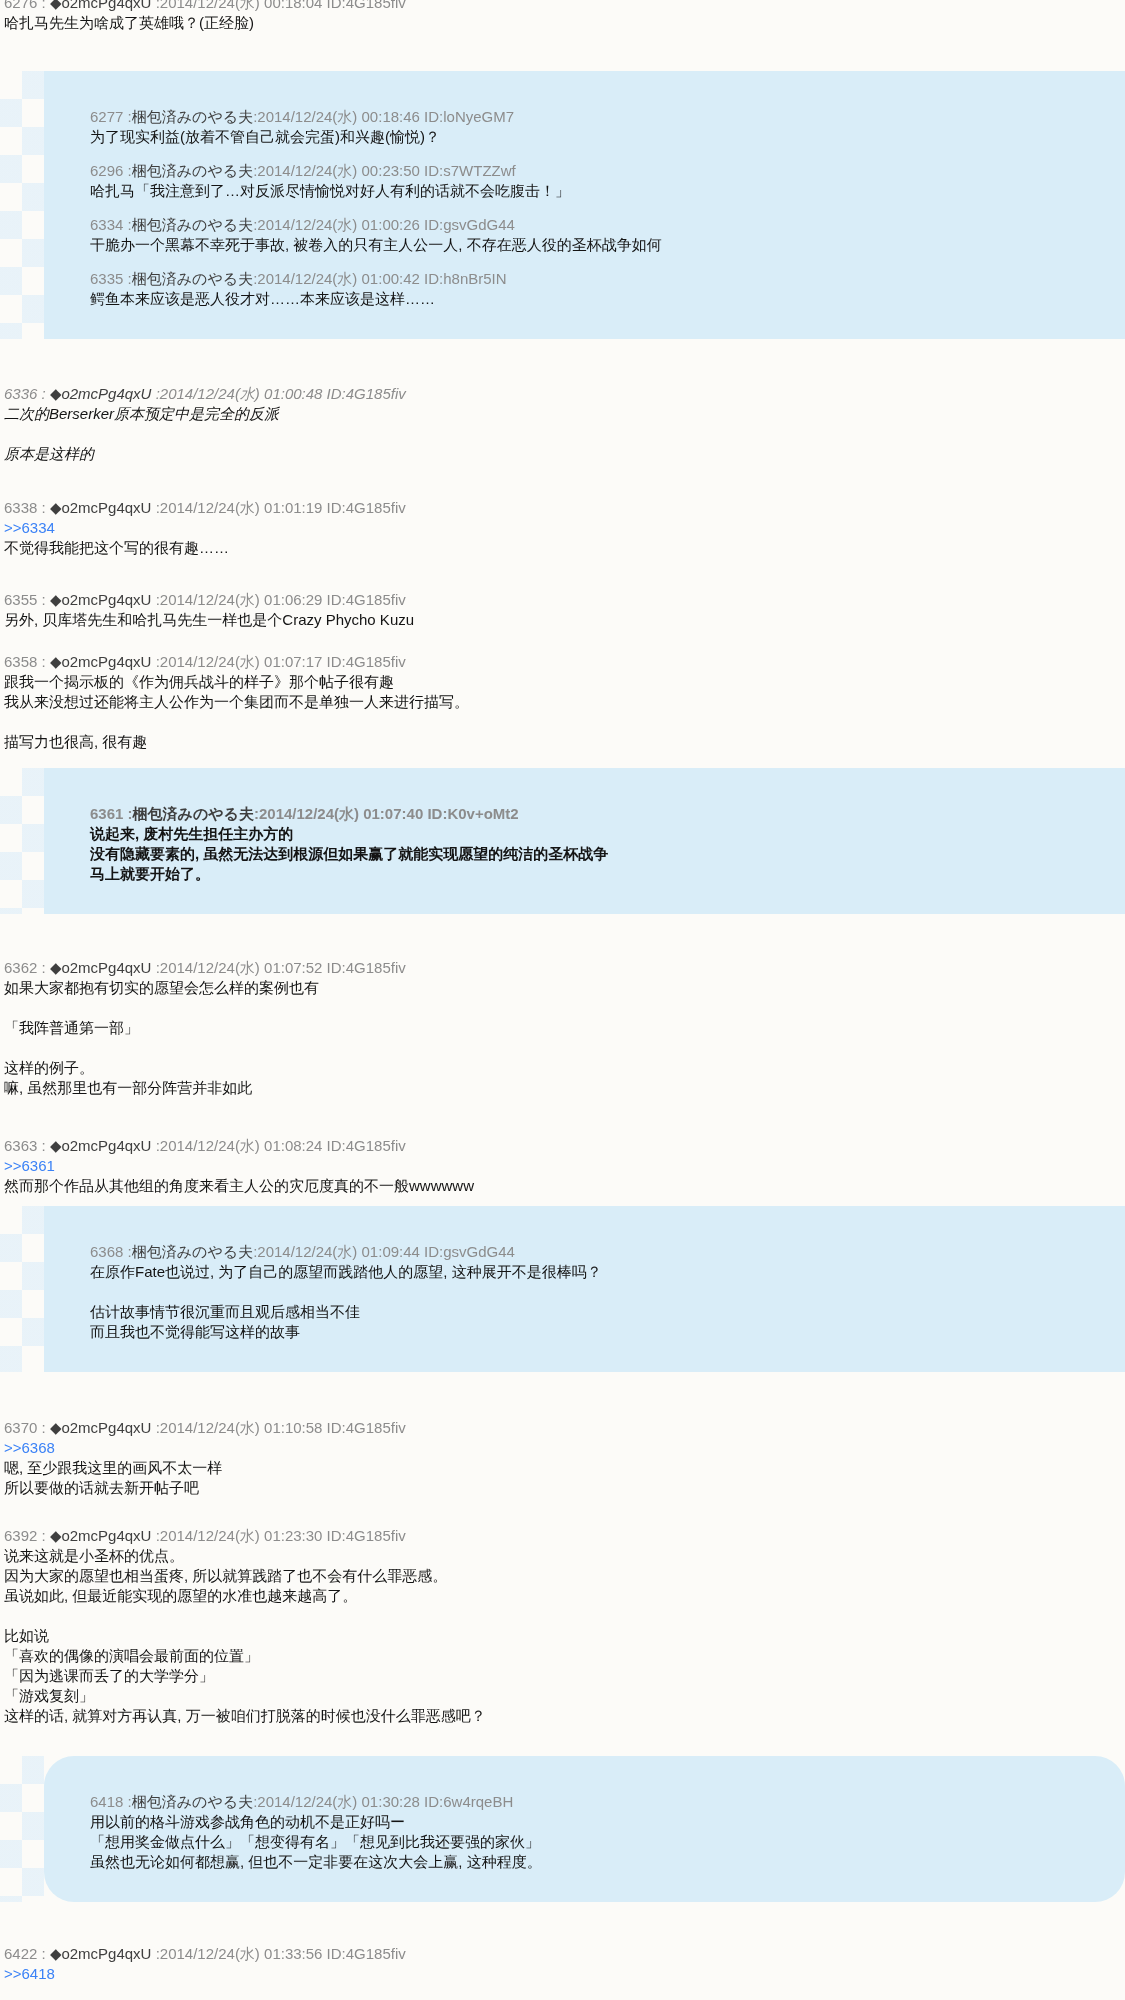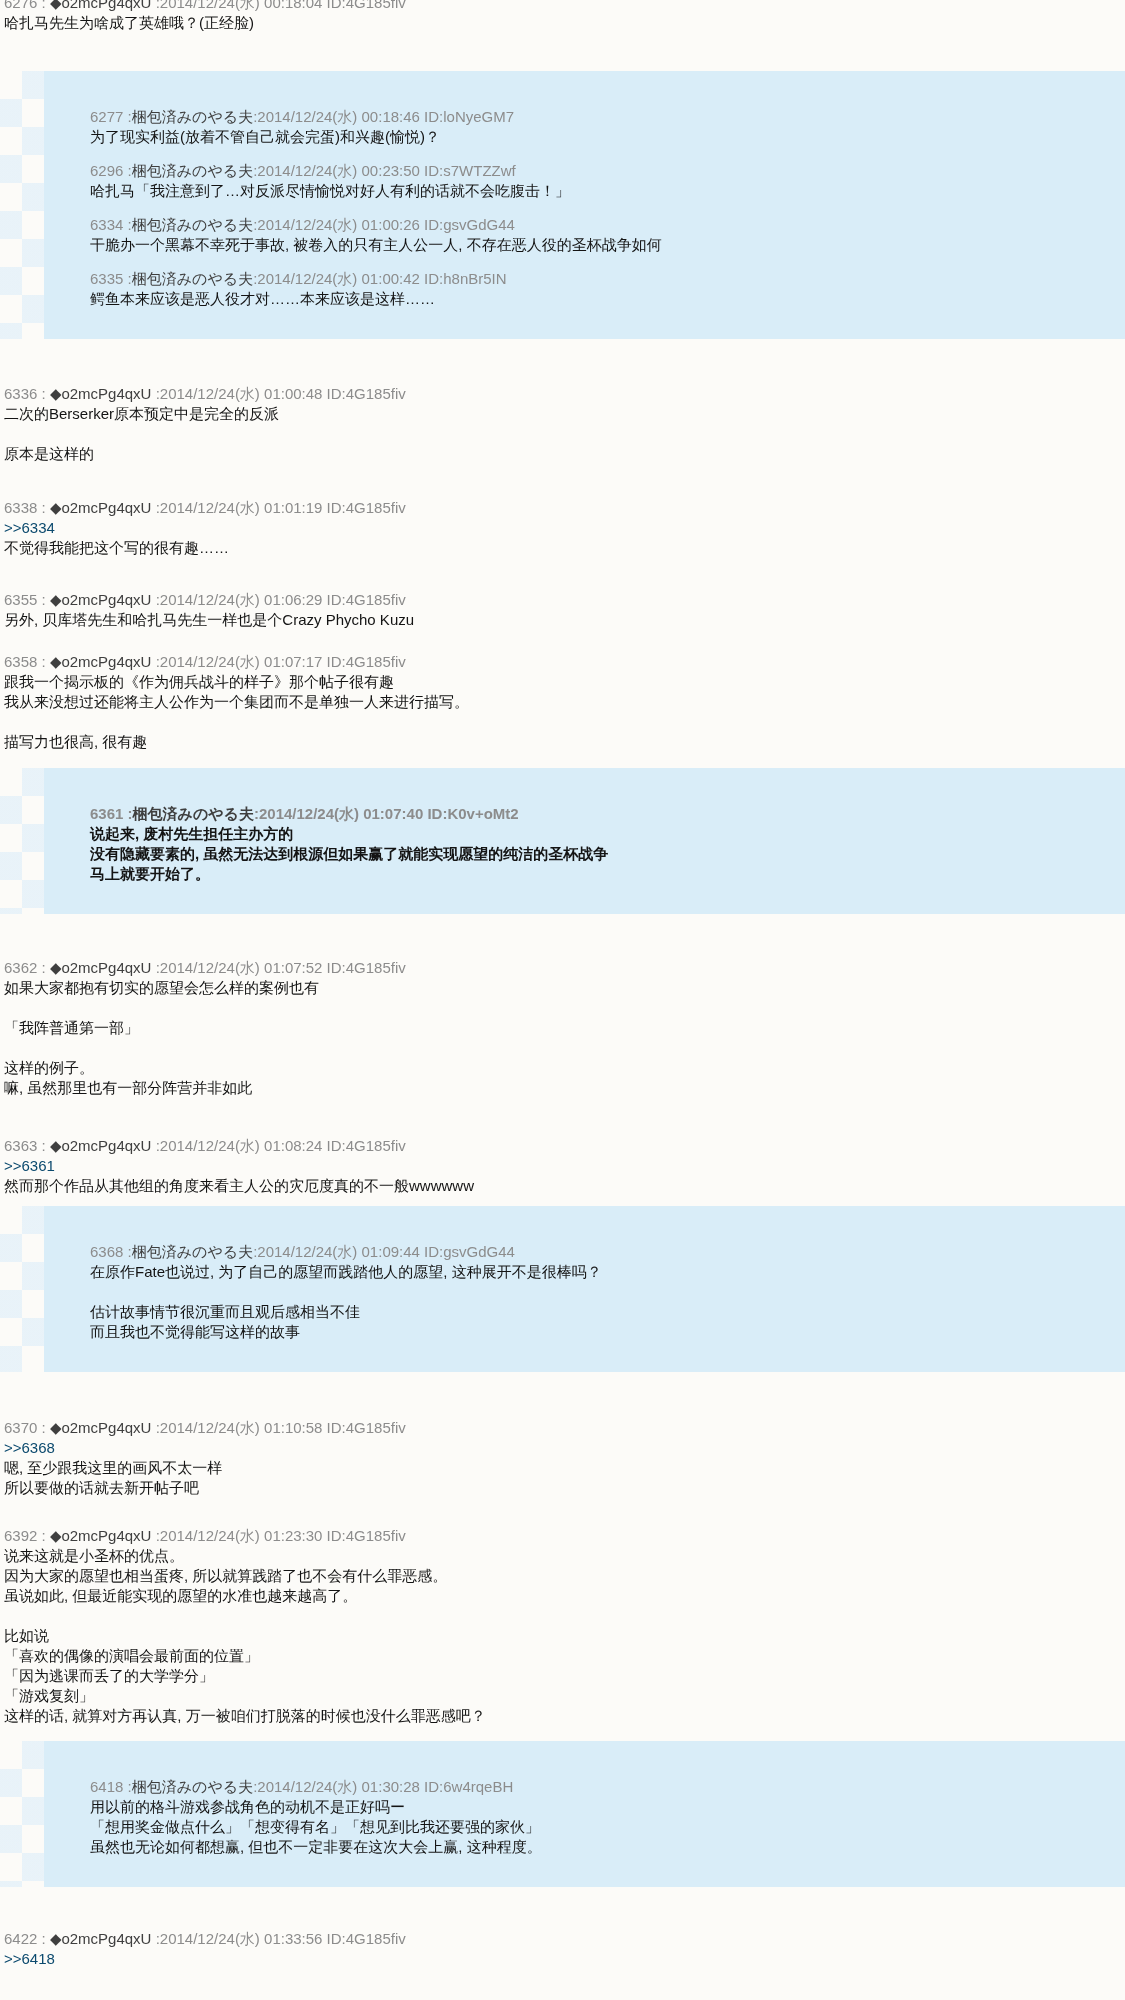--- a/index.html
+++ b/index.html
@@ -7,50 +7,50 @@
     width:1125px;height:2000px;overflow:hidden;
     background:#fcfbf8;
     font-family:"Liberation Sans","DejaVu Sans",sans-serif;
     font-size:15px;line-height:20px;color:#141414;
   }
   #thread{position:relative;width:1125px;}
   .post{padding-left:4px;}
   .post-line{white-space:pre-wrap;min-height:20px;height:20px;overflow:visible;}
   .hdr{color:#8c8c8c;height:20px;white-space:pre;}
   .hdr .name{color:#3f3f3f;}
-  .anchor{color:#0c4a6e;cursor:pointer;text-align:center;}
+  .anchor{color:#3b82f6;cursor:pointer;text-align:center;}
   .quote-box{
     position:relative;
     margin-left:44px;
     background:#d9edf8;
     padding:36px 10px 30px 46px;
   }
   .quote-box .post{padding-left:0;}
   .quote-box::before{
     content:"";
     position:absolute;left:-44px;top:0;bottom:0;width:44px;
     background:repeating-conic-gradient(rgba(216,236,249,0.55) 0% 25%, rgba(255,255,255,0) 0% 50%);
     background-size:44px 56px;
     pointer-events:none;
   }
   .quote-box .post + .post{margin-top:14px;}
   
   #thread > :nth-child(1){margin-top:-7px;}
   #thread > :nth-child(2){margin-top:38px;}
-  #thread > :nth-child(3){margin-top:45px;}
+  #thread > :nth-child(3){margin-top:45px;font-style:italic;}
   #thread > :nth-child(4){margin-top:34px;}
   #thread > :nth-child(5){margin-top:32px;}
   #thread > :nth-child(6){margin-top:22px;}
   #thread > :nth-child(7){margin-top:16px;font-weight:bold;}
   #thread > :nth-child(8){margin-top:44px;}
   #thread > :nth-child(9){margin-top:38px;}
   #thread > :nth-child(10){margin-top:10px;}
   #thread > :nth-child(11){margin-top:46px;}
   #thread > :nth-child(12){margin-top:28px;}
-  #thread > :nth-child(13){margin-top:15px;}
+  #thread > :nth-child(13){margin-top:30px;border-radius:30px;}
   #thread > :nth-child(14){margin-top:42px;}
 </style>
 </head>
 <body>
 
 <div id="thread">
     <div class="post">
       <div class="hdr post-line"><span>6276 : </span><span class="name">◆o2mcPg4qxU</span><span> :2014/12/24(水) 00:18:04 ID:4G185fiv</span></div>
       <div class="post-line">哈扎马先生为啥成了英雄哦？(正经脸)</div>
     </div>

